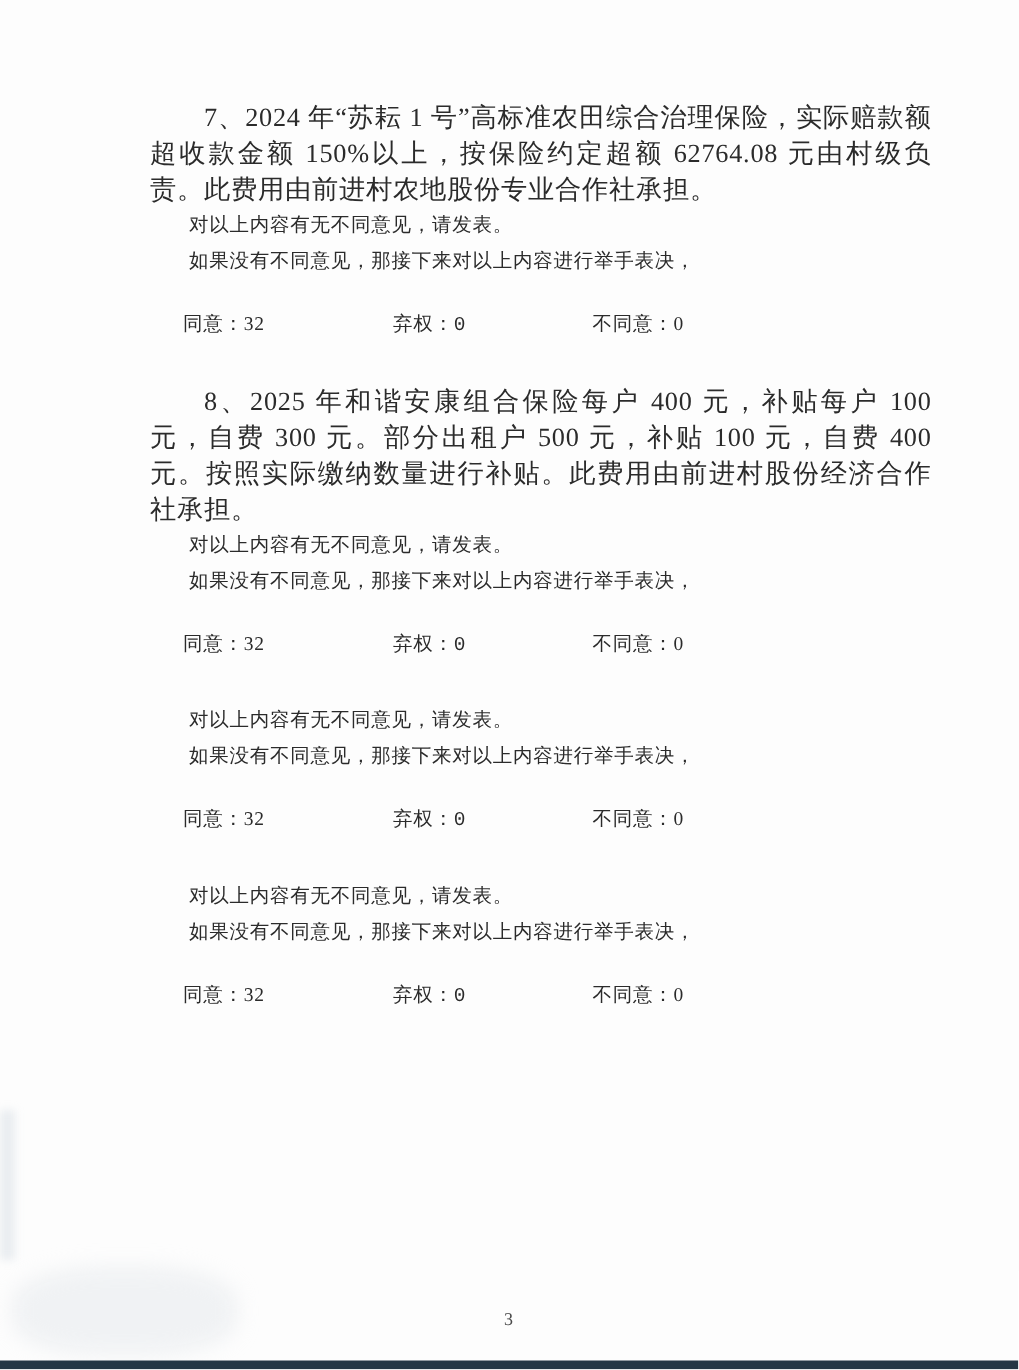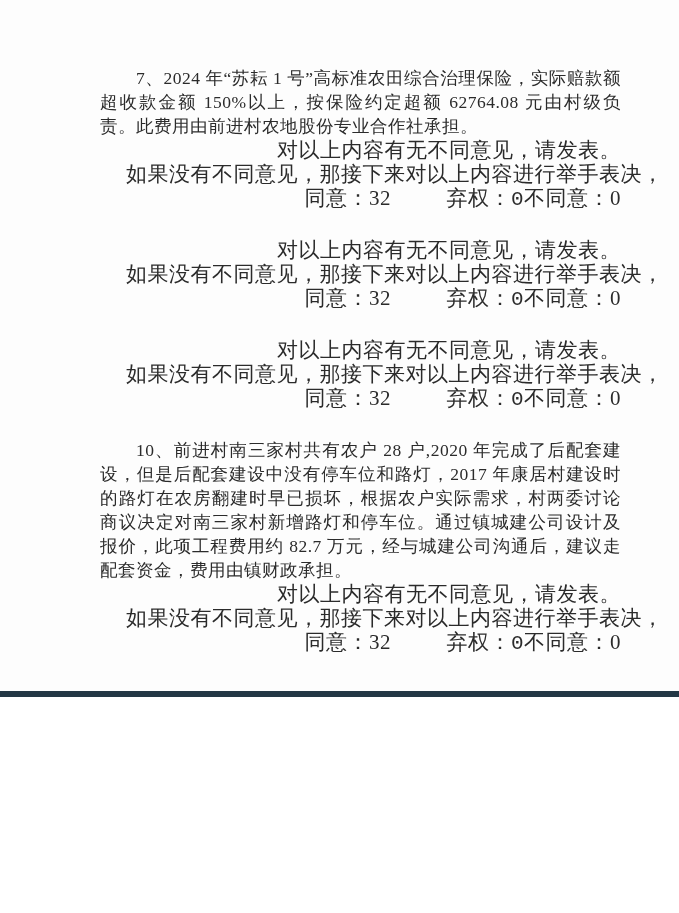--- a/index.html
+++ b/index.html
@@ -3,21 +3,21 @@
 <meta charset="utf-8">
 <style>
   html, body {
     margin: 0;
     padding: 0;
     background: #ffffff;
   }
   .page {
     position: relative;
     width: 679px;
-    height: 697px;
+    height: 913px;
     background: #fdfdfd;
     overflow: hidden;
     font-family: "Liberation Serif", "DejaVu Serif", serif;
     color: #2b2b2b;
   }
   .content {
     position: absolute;
     top: 66px;
     left: 100px;
     width: 521px;
@@ -29,29 +29,28 @@
     margin: 0;
     font-size: 17.5px;
     line-height: 24px;
     letter-spacing: 0.5px;
     text-align: justify;
     text-align-last: left;
     text-indent: 36px;
   }
   .line {
     margin: 0;
-    font-size: 21px;
+    font-size: 13px;
     line-height: 24px;
     letter-spacing: 0.5px;
     white-space: nowrap;
-    text-align: right;
   }
   .line.ask, .line.call { padding-left: 26px; }
   .line.vote { padding-left: 22px; }
-  .vcol { display: inline-block; }
+  .vcol { display: inline-block; margin-top: 18px; }
   .vcol.agree   { width: 140px; }
   .vcol.abstain { width: 133px; font-family: Liberation Mono, monospace; }
   
   .block.loose .para { line-height: 33px; margin-bottom: 8px; }
   .page-number {
     position: absolute;
     top: 872px;
     left: 0;
     width: 100%;
     text-align: center;
@@ -96,37 +95,37 @@
     <section class="block">
       <p class="para">7、2024 年“苏耘 1 号”高标准农田综合治理保险，实际赔款额超收款金额 150%以上，按保险约定超额 62764.08 元由村级负责。此费用由前进村农地股份专业合作社承担。</p>
       <p class="line ask">对以上内容有无不同意见，请发表。</p>
       <p class="line call">如果没有不同意见，那接下来对以上内容进行举手表决，</p>
       <p class="line vote">
         <span class="vcol agree"><span>同意：</span><span>32</span></span><span class="vcol abstain"><span>弃权：</span><span>0</span></span><span class="vcol oppose"><span>不同意：</span><span>0</span></span>
       </p>
     </section>
 
     <section class="block">
+      <p class="para">8、2025 年和谐安康组合保险每户 400 元，补贴每户 100 元，自费 300 元。部分出租户 500 元，补贴 100 元，自费 400 元。按照实际缴纳数量进行补贴。此费用由前进村股份经济合作社承担。</p>
       <p class="line ask">对以上内容有无不同意见，请发表。</p>
       <p class="line call">如果没有不同意见，那接下来对以上内容进行举手表决，</p>
       <p class="line vote">
         <span class="vcol agree"><span>同意：</span><span>32</span></span><span class="vcol abstain"><span>弃权：</span><span>0</span></span><span class="vcol oppose"><span>不同意：</span><span>0</span></span>
       </p>
     </section>
 
     <section class="block loose">
       <p class="line ask">对以上内容有无不同意见，请发表。</p>
       <p class="line call">如果没有不同意见，那接下来对以上内容进行举手表决，</p>
       <p class="line vote">
         <span class="vcol agree"><span>同意：</span><span>32</span></span><span class="vcol abstain"><span>弃权：</span><span>0</span></span><span class="vcol oppose"><span>不同意：</span><span>0</span></span>
       </p>
     </section>
 
     <section class="block">
-      <p class="para">10、前进村南三家村共有农户 28 户,2020 年完成了后配套建设，但是后配套建设中没有停车位和路灯，2017 年康居村建设时的路灯在农房翻建时早已损坏，根据农户实际需求，村两委讨论商议决定对南三家村新增路灯和停车位。通过镇城建公司设计及报价，此项工程费用约 82.7 万元，经与城建公司沟通后，建议走配套资金，费用由镇财政承担。</p>
       <p class="line ask">对以上内容有无不同意见，请发表。</p>
       <p class="line call">如果没有不同意见，那接下来对以上内容进行举手表决，</p>
       <p class="line vote">
         <span class="vcol agree"><span>同意：</span><span>32</span></span><span class="vcol abstain"><span>弃权：</span><span>0</span></span><span class="vcol oppose"><span>不同意：</span><span>0</span></span>
       </p>
     </section>
 
   </div>
 
   <div class="smudge-left"></div>

